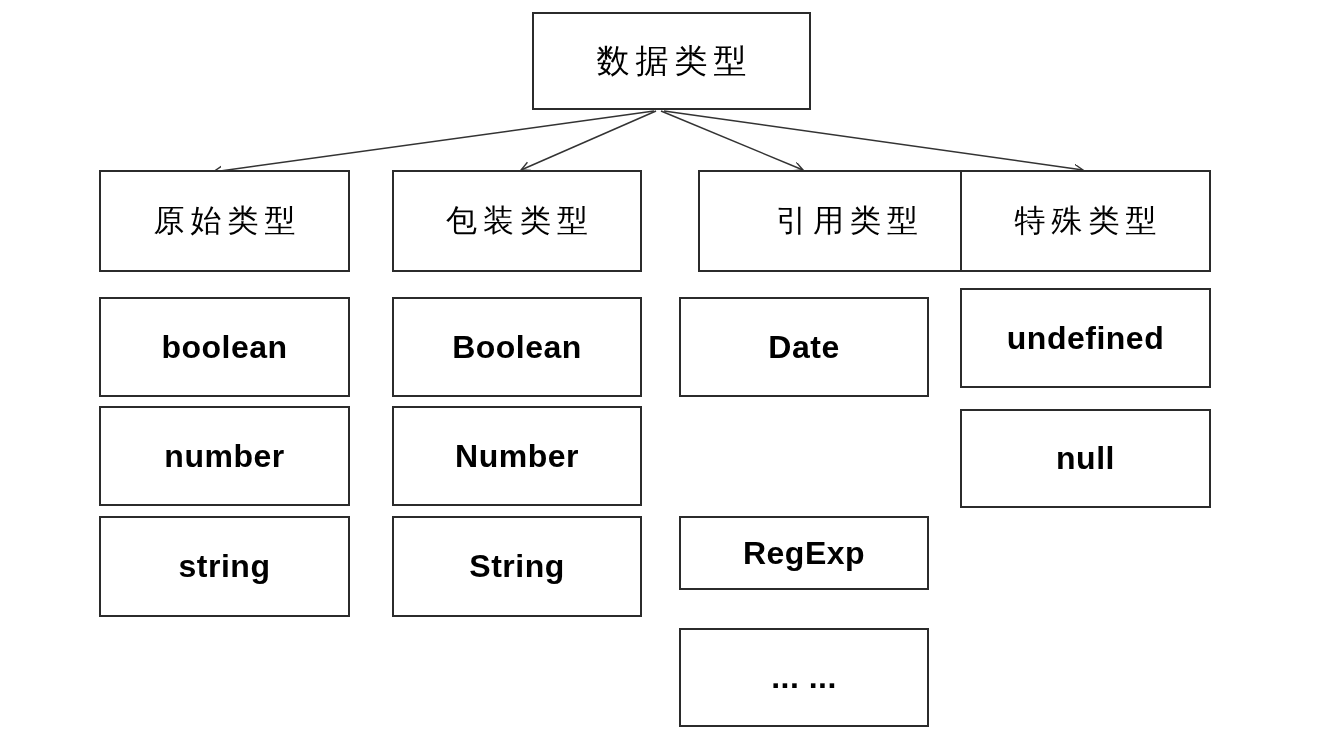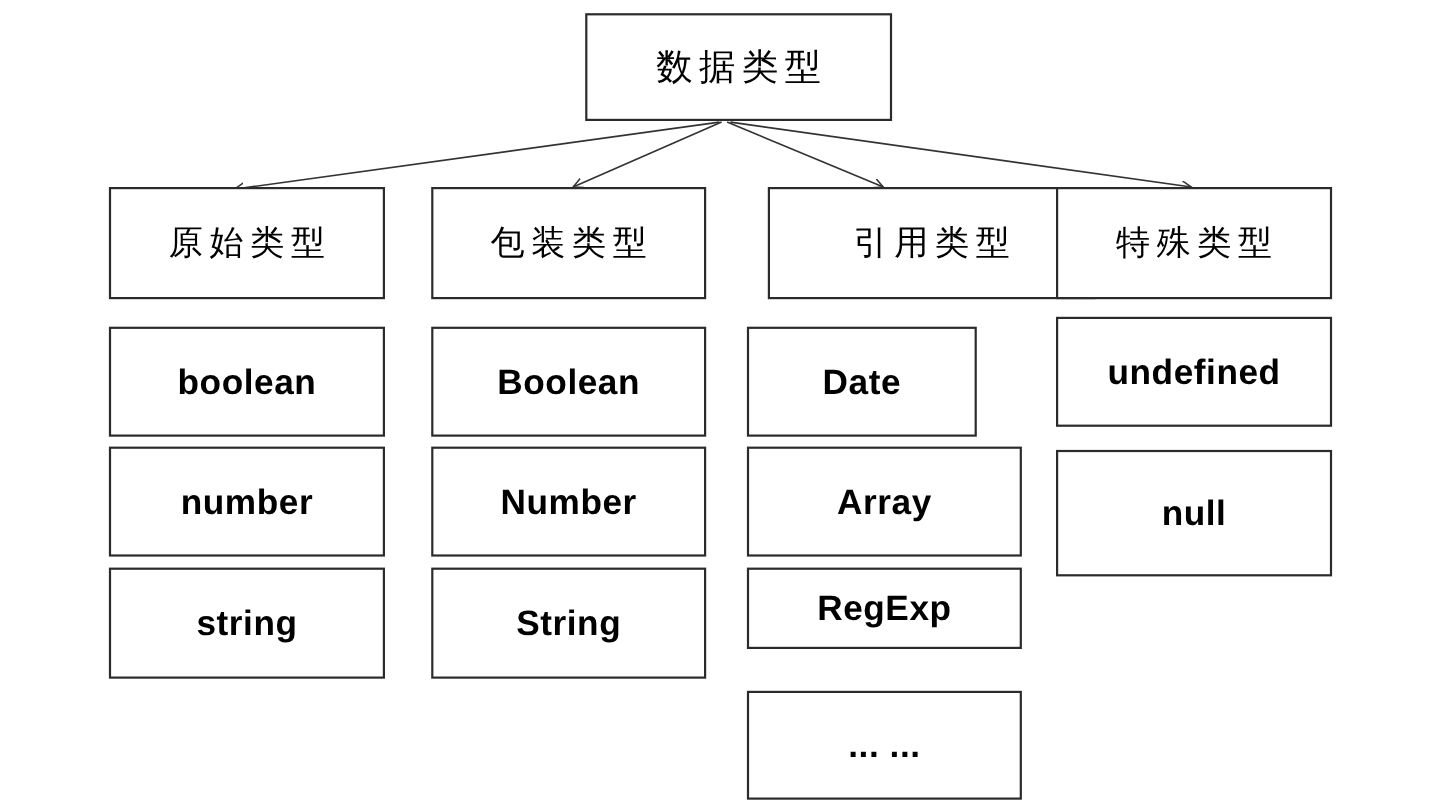--- a/index.html
+++ b/index.html
@@ -76,21 +76,20 @@
   <div class="node cjk" style="left:960px; top:170px; width:251px; height:102px;">特殊类型</div>
 
   <div class="node latin" style="left:99px; top:297px; width:251px; height:100px;">boolean</div>
   <div class="node latin" style="left:99px; top:406px; width:251px; height:100px;">number</div>
   <div class="node latin" style="left:99px; top:516px; width:251px; height:101px;">string</div>
 
   <div class="node latin" style="left:392px; top:297px; width:250px; height:100px;">Boolean</div>
   <div class="node latin" style="left:392px; top:406px; width:250px; height:100px;">Number</div>
   <div class="node latin" style="left:392px; top:516px; width:250px; height:101px;">String</div>
 
-  <div class="node latin" style="left:679px; top:297px; width:209px; height:100px;">Date</div>
-  <div class="node latin" style="left:679px; top:406px; width:250px; height:100px;">Array</div>
+  <div class="node latin" style="left:679px; top:297px; width:250px; height:100px;">Date</div>
   <div class="node latin" style="left:679px; top:516px; width:250px; height:74px;">RegExp</div>
   <div class="node latin" style="left:679px; top:628px; width:250px; height:99px;">... ...</div>
 
   <div class="node latin" style="left:960px; top:288px; width:251px; height:100px;">undefined</div>
-  <div class="node latin" style="left:960px; top:409px; width:251px; height:115px;">null</div>
+  <div class="node latin" style="left:960px; top:409px; width:251px; height:99px;">null</div>
 
 </div>
 
 </body></html>

